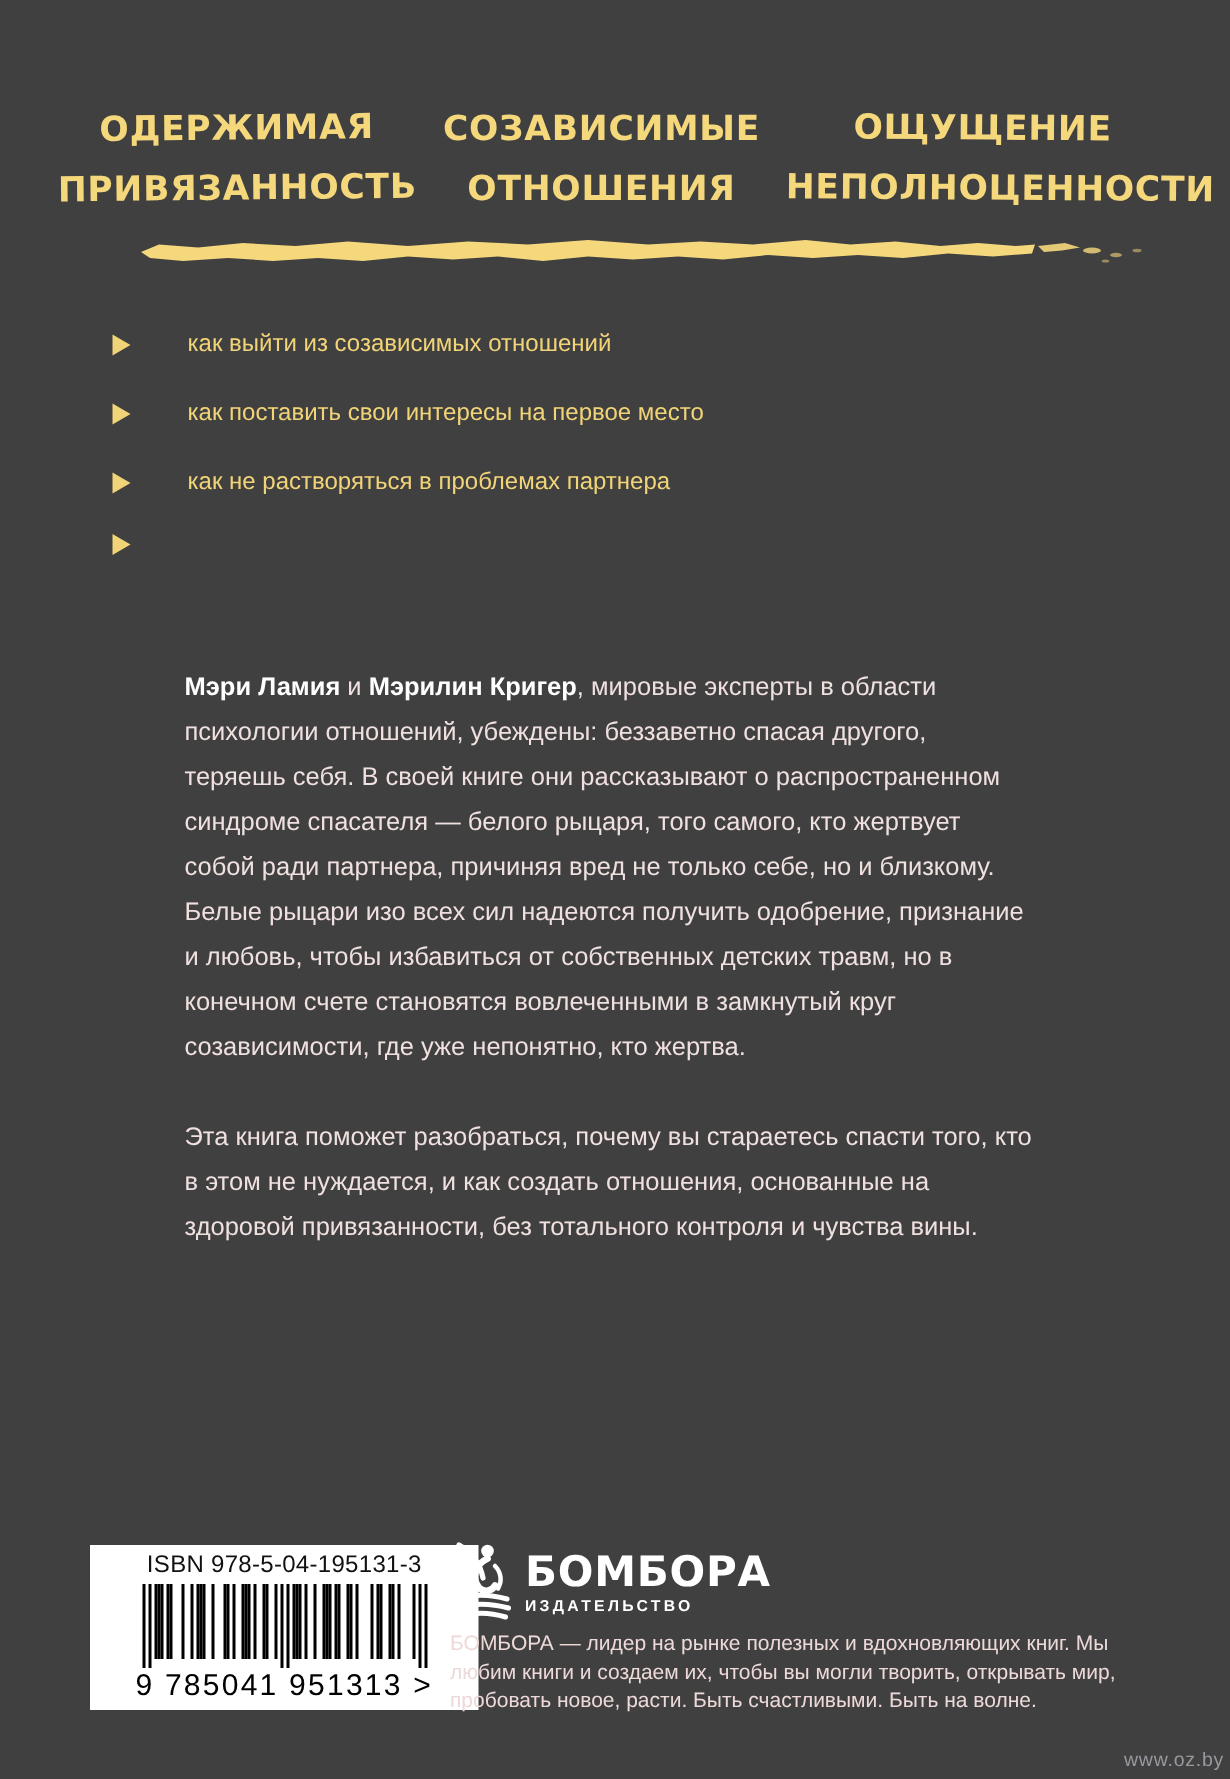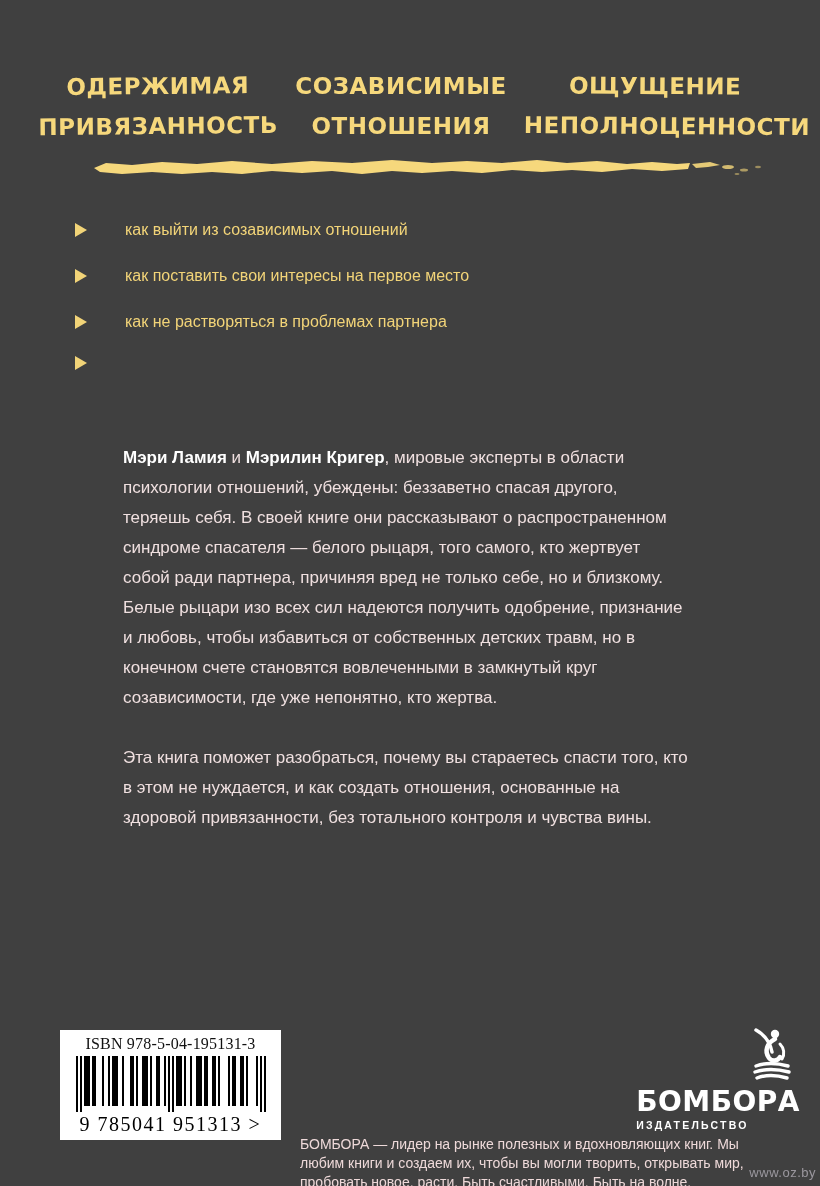--- a/index.html
+++ b/index.html
@@ -71,26 +71,25 @@
     line-height: 30px;
   }
   .annotation p { margin: 0; }
   .annotation p + p { margin-top: 30px; }
   .annotation strong { color: #ffffff; font-weight: bold; }
 
   
   .barcode-box {
     position: absolute;
     left: 60px; top: 1030px;
-    width: 221px; height: 110px;
+    width: 259px; height: 110px;
     background: #ffffff;
     box-sizing: border-box;
     padding-top: 4px;
     text-align: center;
-    font-family: Liberation Serif, serif;
   }
   .isbn {
     color: #111111;
     font-size: 16px;
     letter-spacing: 0.2px;
     line-height: 20px;
     white-space: nowrap;
   }
   .bars {
     position: relative;
@@ -105,21 +104,21 @@
     line-height: 24px;
     white-space: nowrap;
   }
 
   
   .publisher {
     position: absolute;
     left: 300px; top: 1028px;
     width: 500px;
   }
-  .logo-row { display: flex; align-items: flex-end; flex-direction: column; }
+  .logo-row { display: flex; align-items: flex-start; }
   .logo-icon { width: 42px; height: 54px; margin-right: 8px; flex: 0 0 auto; }
   .logo-text-group { padding-top: 6px; }
   .publisher-name {
     color: #ffffff;
     font-family: "DejaVu Sans", sans-serif;
     font-weight: bold;
     font-size: 28px;
     line-height: 28px;
     letter-spacing: 0.5px;
   }

